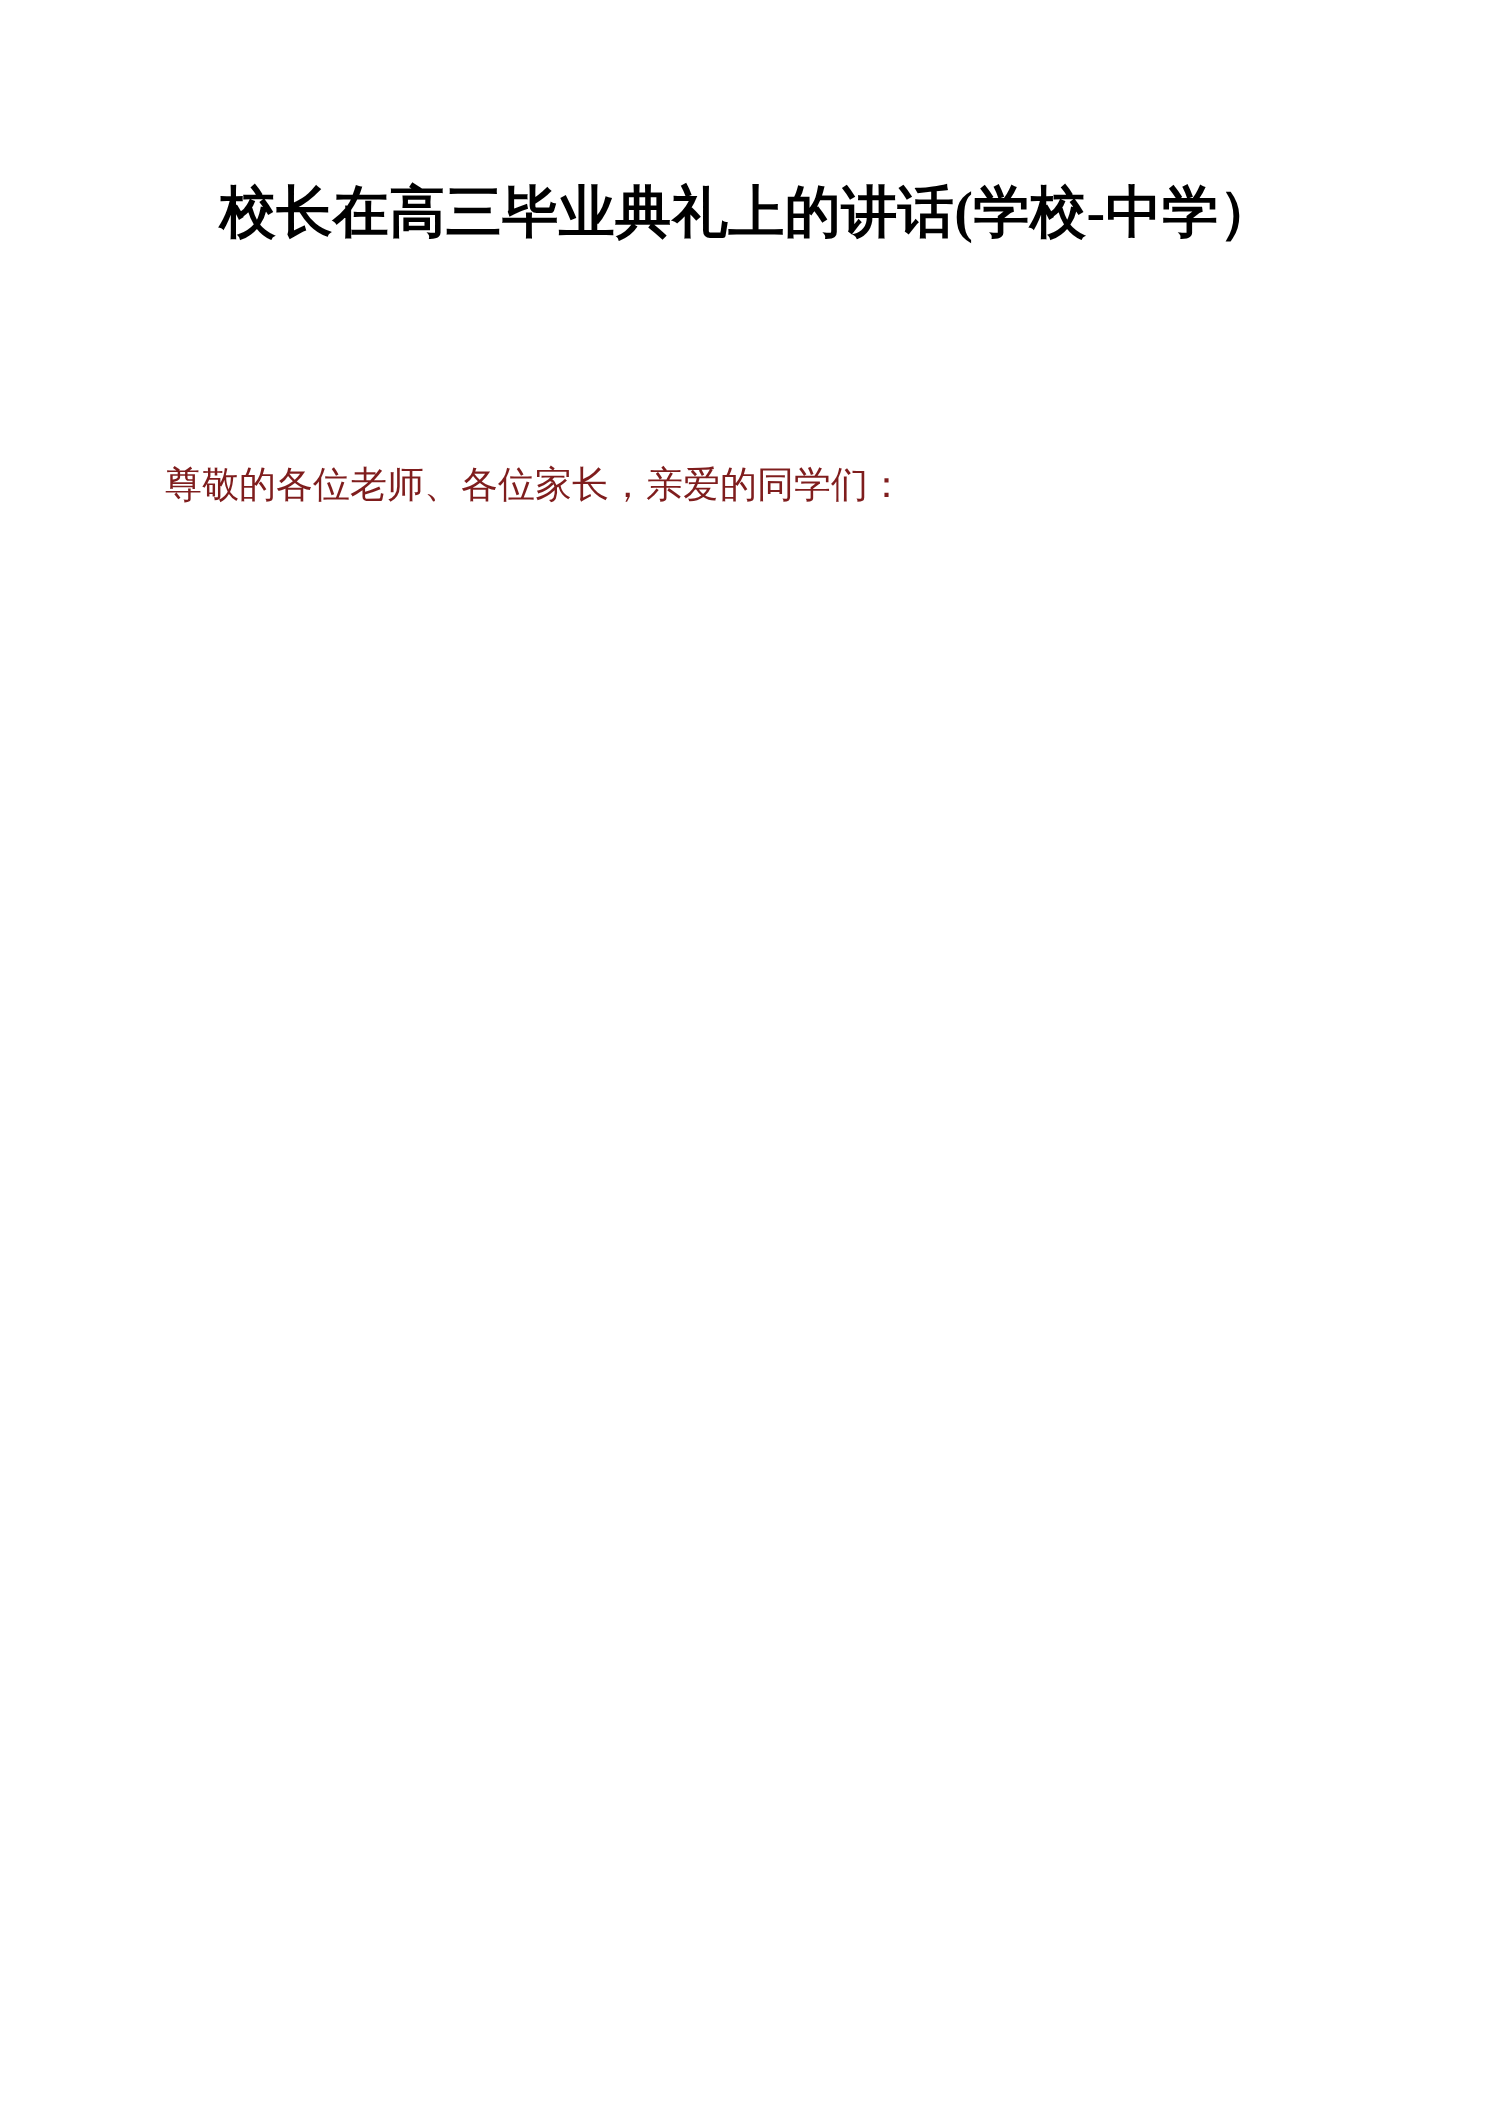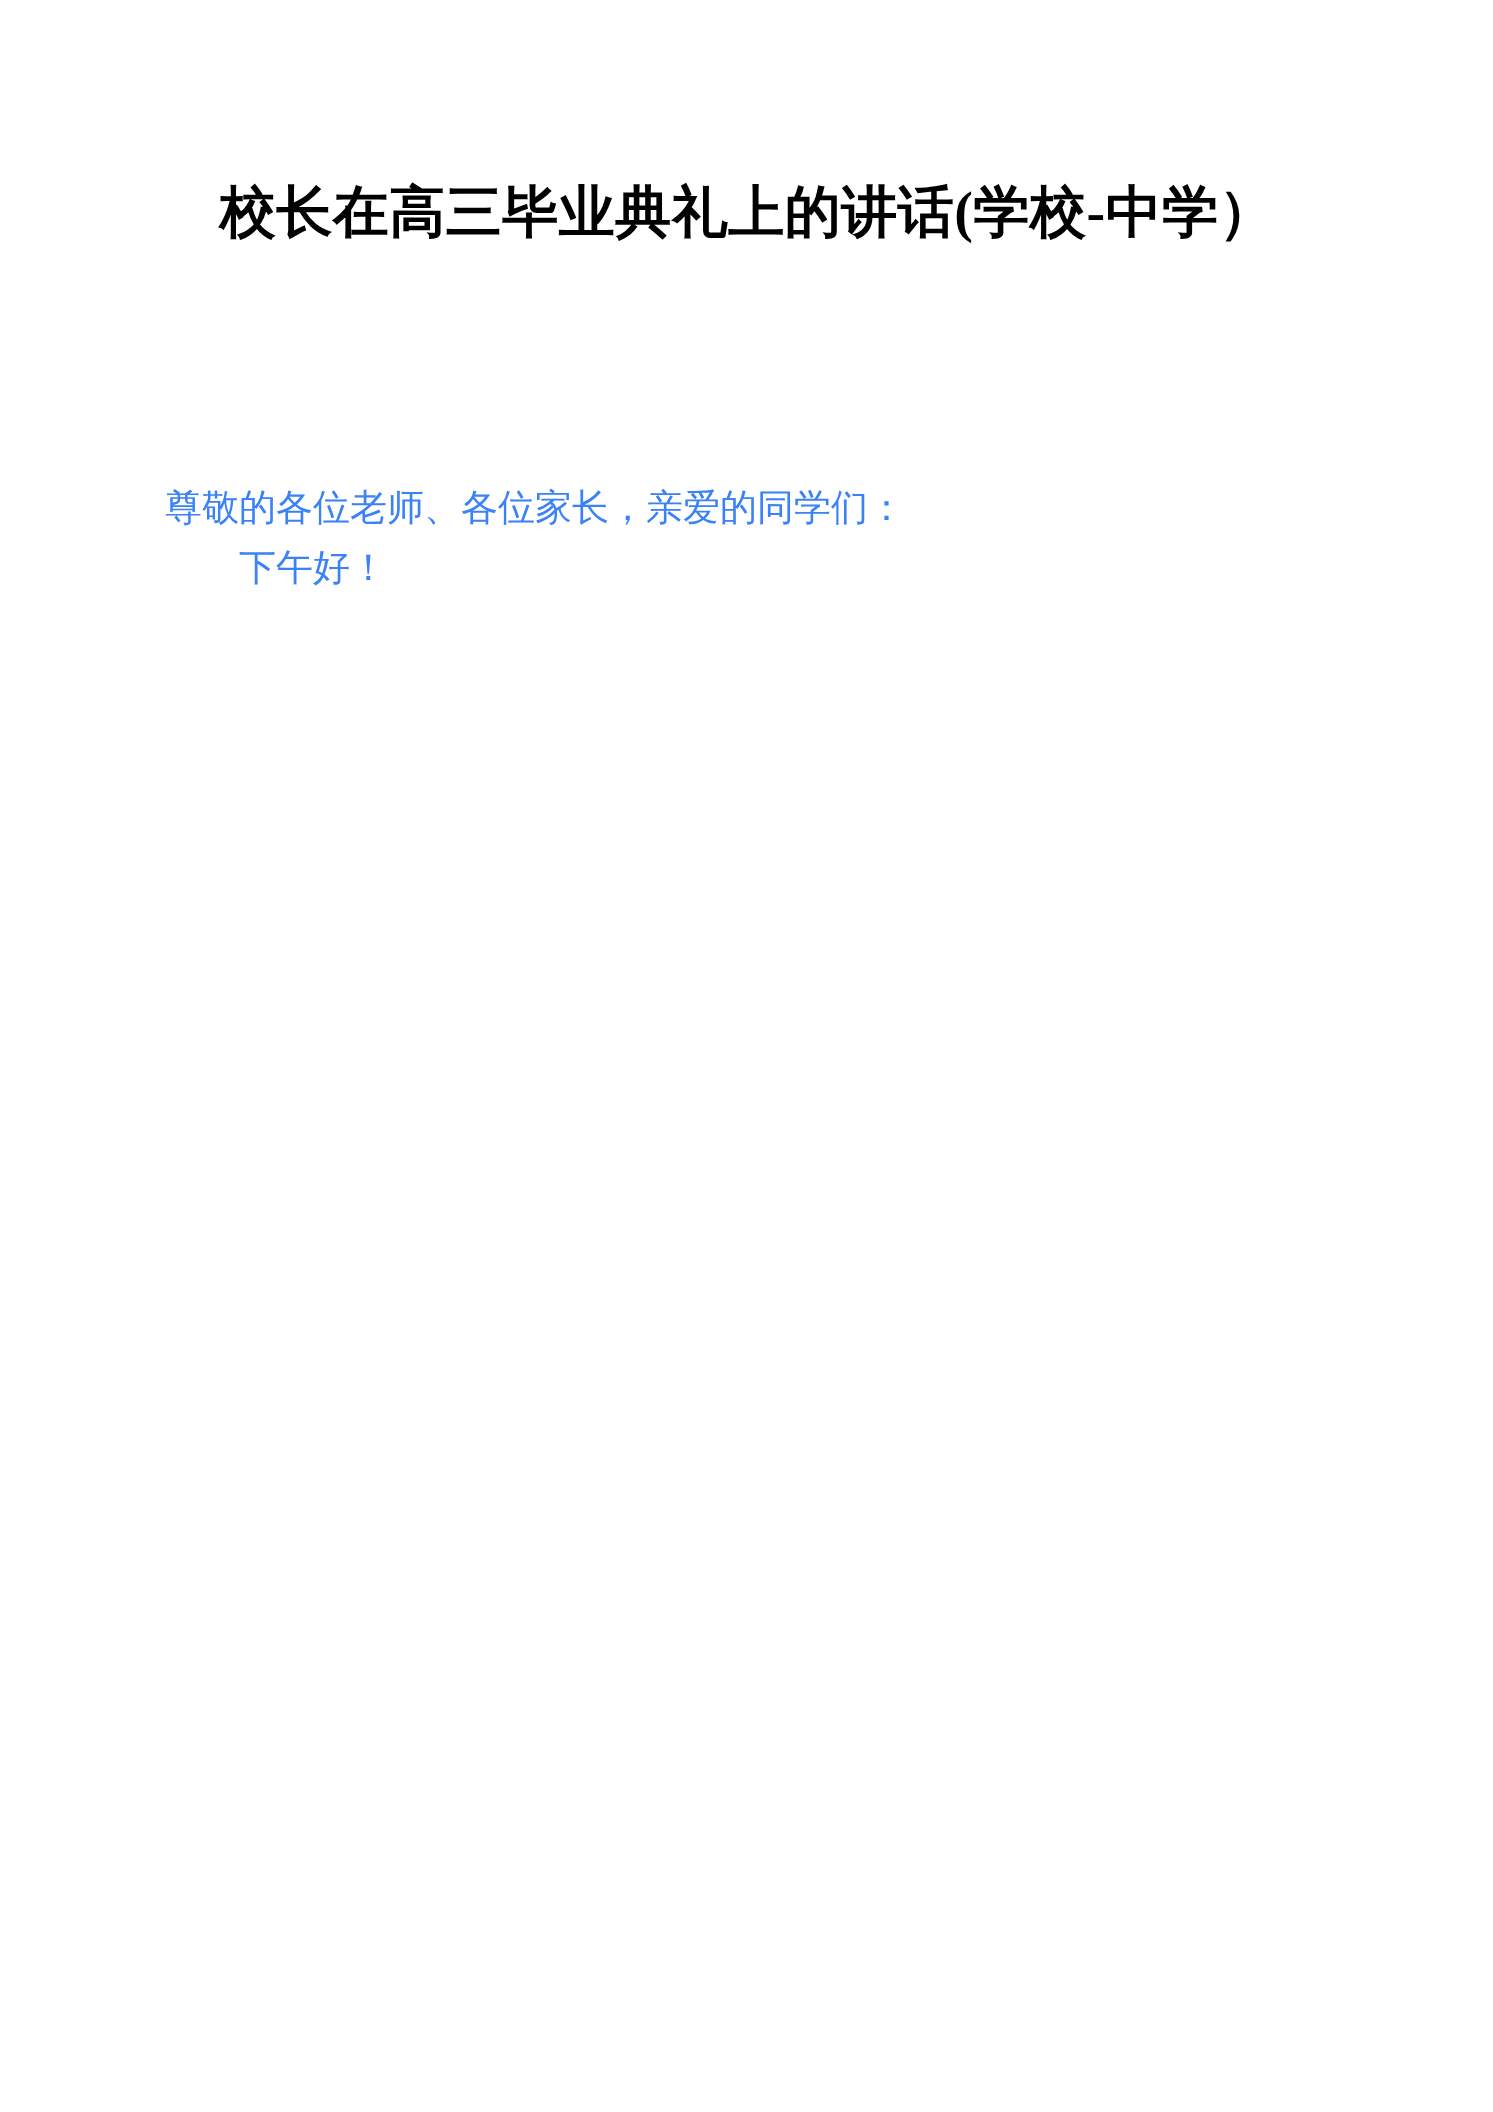--- a/index.html
+++ b/index.html
@@ -34,28 +34,28 @@
     font-weight: bold;
     font-size: 56px;
     line-height: 88px;
     letter-spacing: 0.5px;
     color: #000000;
     white-space: normal;
   }
   .body-text {
     position: absolute;
     left: 165px;
-    top: 480px;
+    top: 455px;
     width: 1168px;
-    font-family: Liberation Mono, monospace;
+    font-family: Liberation Sans, sans-serif;
     font-size: 37px;
     line-height: 60px;
     text-align: justify;
     text-justify: inter-ideograph;
-    color: #3b82f6;
+    color: #7f1d1d;
   }
   .para {
     margin: 0 0 0 0;
     padding: 0;
     text-indent: 0;
     text-align: justify;
     text-justify: inter-ideograph;
     white-space: normal;
   }
   .para.indent {
@@ -67,16 +67,15 @@
 </style>
 </head>
 <body>
 
 <div class="page">
 
   <h1 class="doc-title">校长在高三毕业典礼上的讲话(学校-中学）</h1>
 
   <div class="body-text">
     <p class="para">尊敬的各位老师、各位家长，亲爱的同学们：</p>
-    <p class="para indent">下午好！</p>
   </div>
 
 </div>
 
 </body></html>

